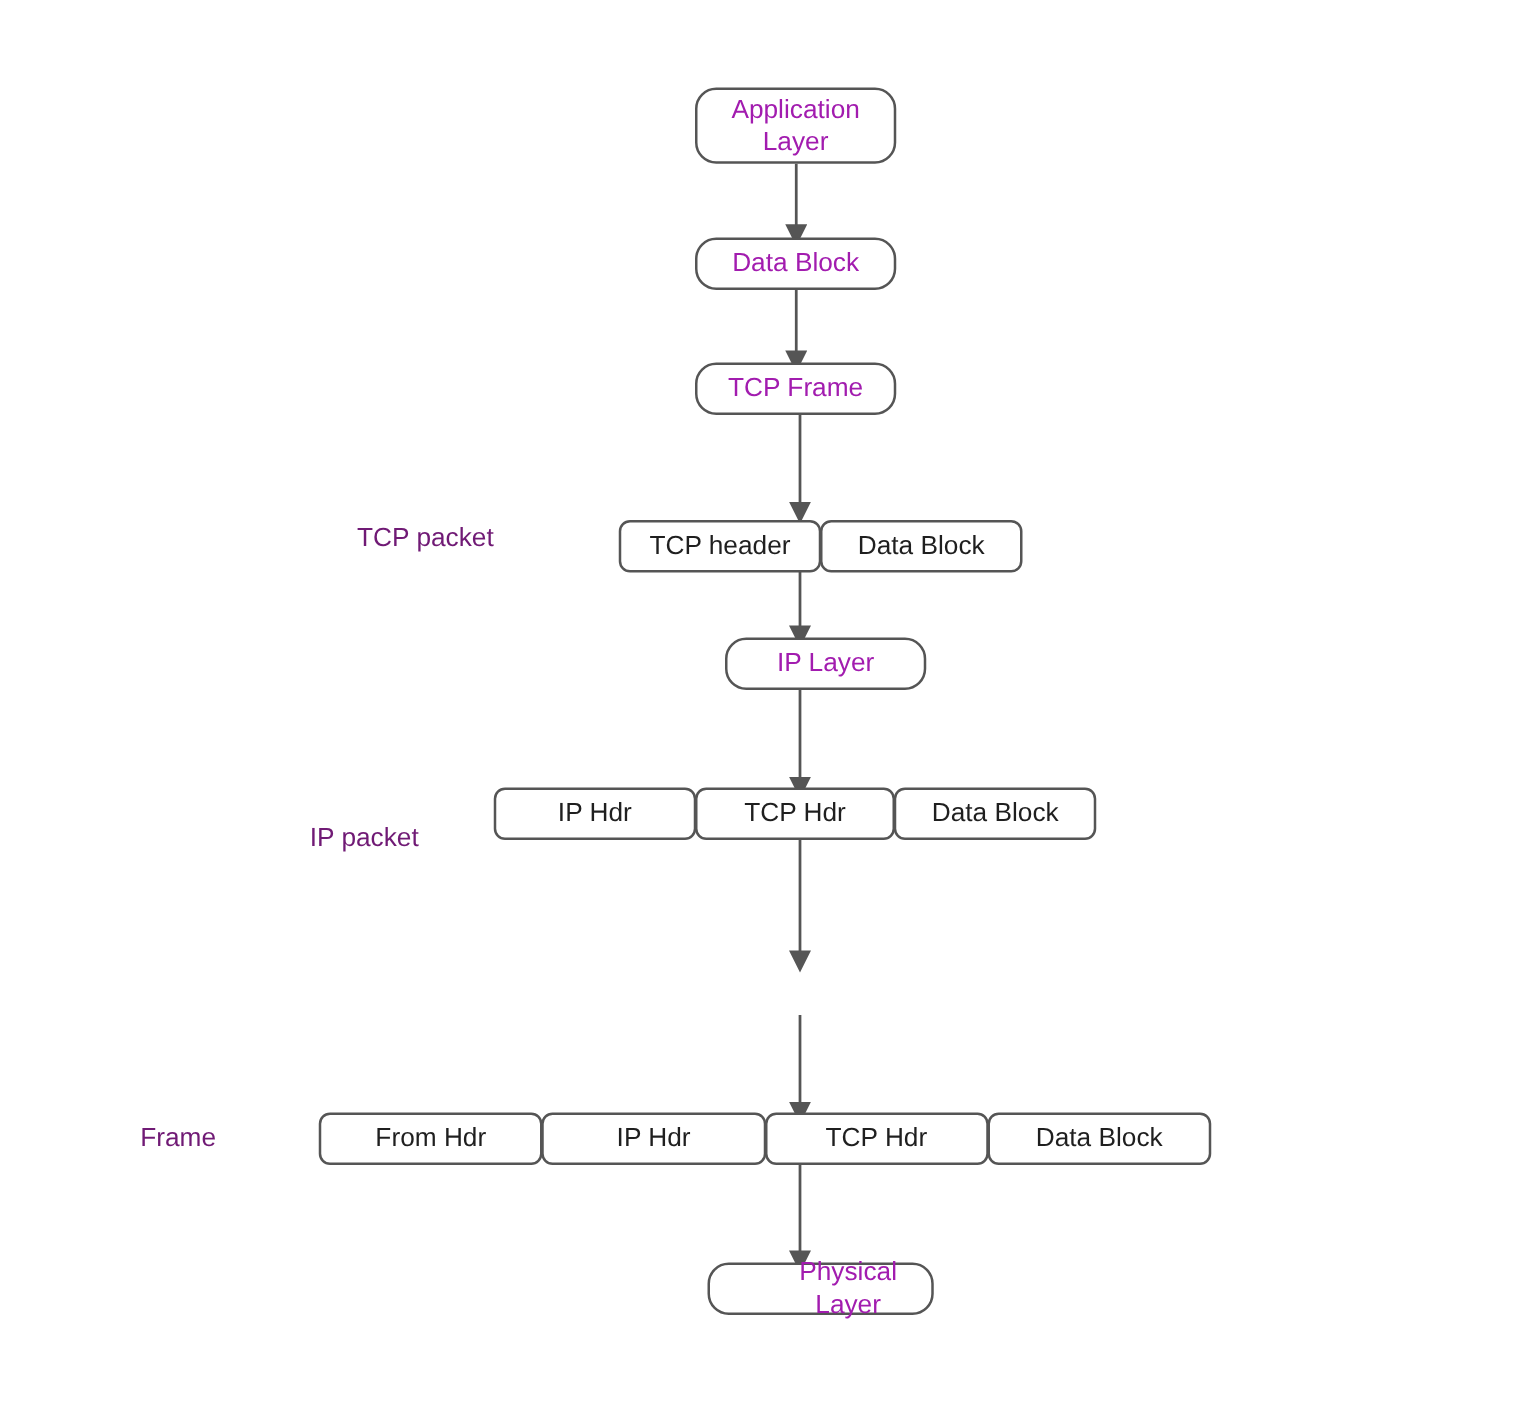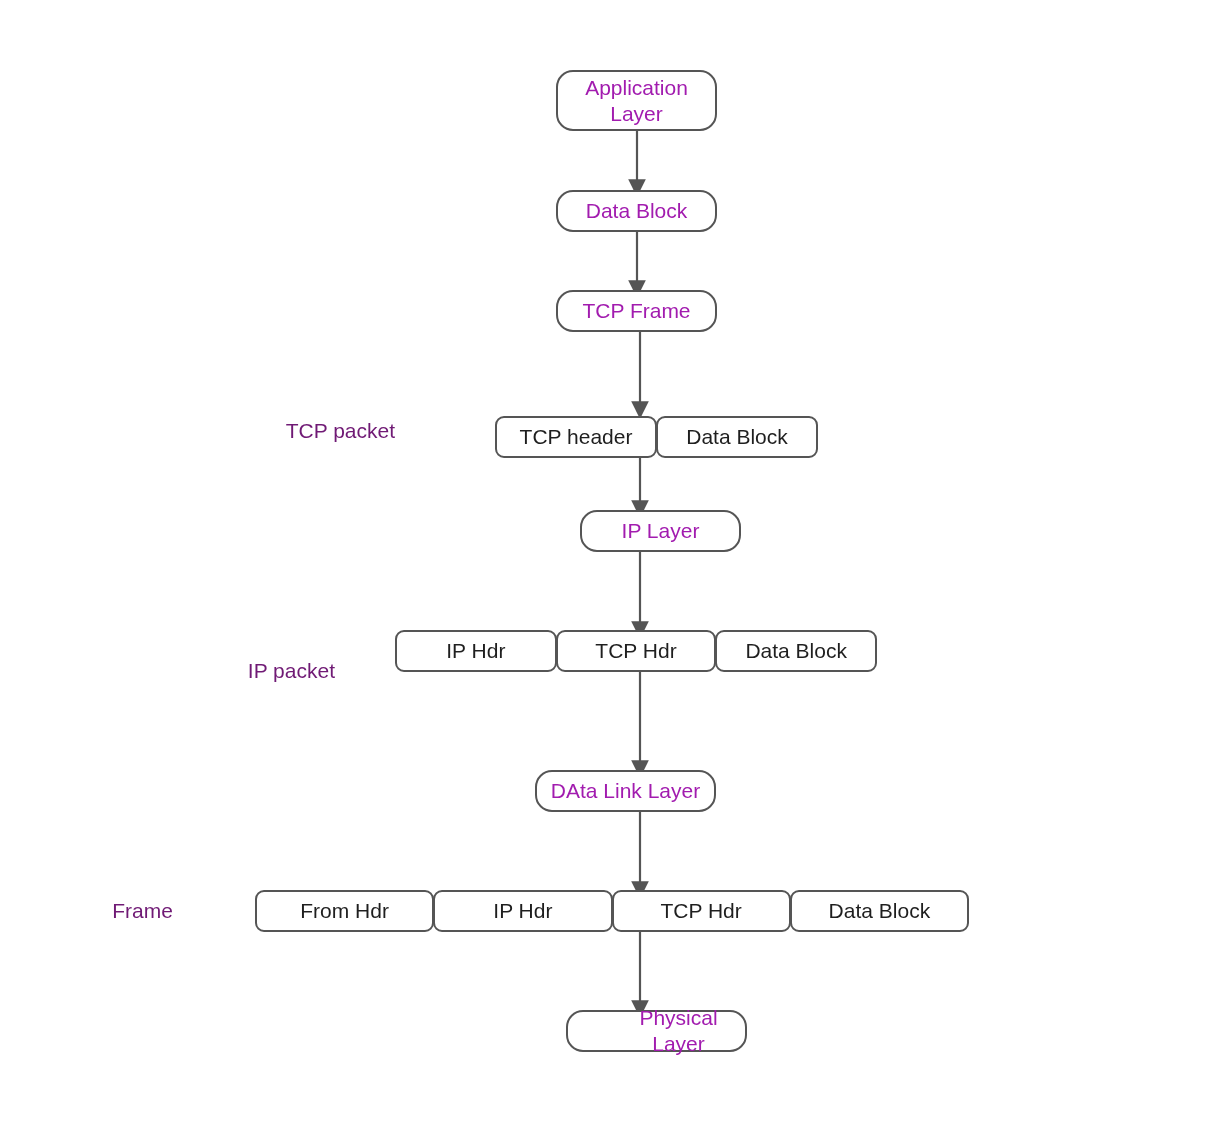--- a/index.html
+++ b/index.html
@@ -112,21 +112,20 @@
 
   <div class="node" style="left:556px; top:70px; width:161px; height:61px;">Application
 Layer</div>
 
   <div class="node" style="left:556px; top:190px; width:161px; height:42px;">Data Block</div>
 
   <div class="node" style="left:556px; top:290px; width:161px; height:42px;">TCP Frame</div>
 
   <div class="node" style="left:580px; top:510px; width:161px; height:42px;">IP Layer</div>
 
-  <div class="node" style="left:535px; top:770px; width:181px; height:42px;">DAta Link Layer</div>
 
   <div class="node" style="left:566px; top:1010px; width:181px; height:42px;padding-left:44px;">Physical Layer</div>
 
   <div class="row-label" style="left:195px; top:419px; width:200px;">TCP packet</div>
 
   <div class="row-label" style="left:135px; top:639px; width:200px;margin-top:20px;">IP packet</div>
 
   <div class="row-label" style="left:45px; top:899px; width:195px;text-align:center;">Frame</div>
 
   <div class="strip" style="left:495px; top:416px; width:323px;">

